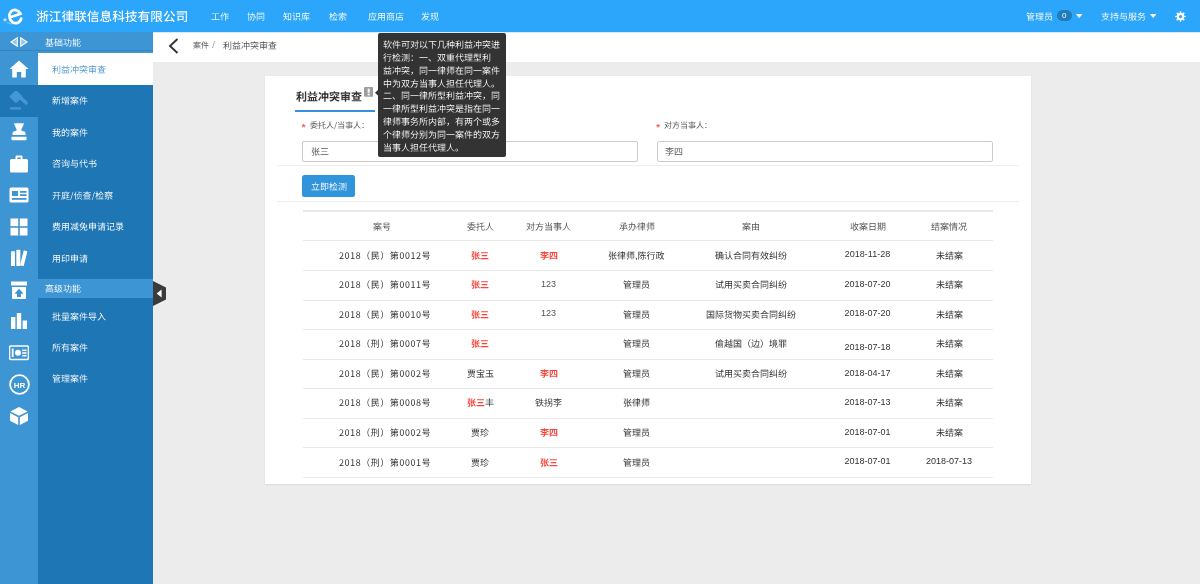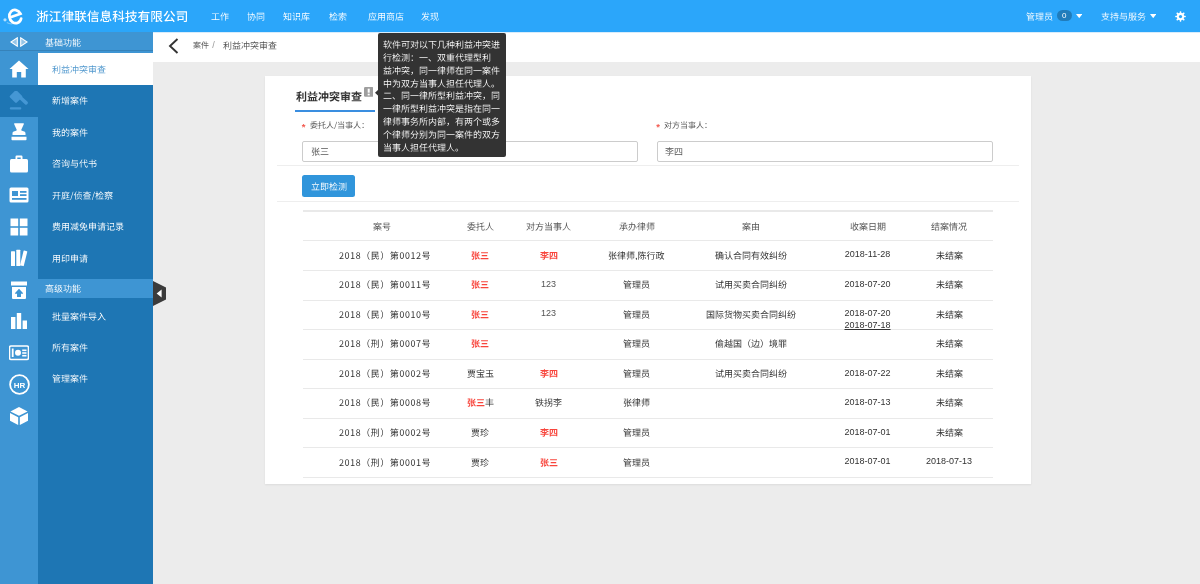--- a/index.html
+++ b/index.html
@@ -723,21 +723,21 @@
 <svg style="position:absolute;left:715.0px;top:339.2px;fill:#333" width="72.0" height="9.0" viewBox="0 0 8000 1000">
     <use href="#g141" x="0"></use>
     <use href="#g142" x="1000"></use>
     <use href="#g135" x="2000"></use>
     <use href="#g113" x="3000"></use>
     <use href="#g143" x="4000"></use>
     <use href="#g115" x="5000"></use>
     <use href="#g144" x="6000"></use>
     <use href="#g145" x="7000"></use>
   </svg>
-<div style="position:absolute;top:319px;font-size:9.0px;color:#333;line-height:13.5px;font-weight:400;white-space:pre;left:867.5px;transform:translateX(-50%);text-decoration:underline;">2018-07-18</div>
+<div style="position:absolute;top:341px;font-size:9.0px;color:#333;line-height:13.5px;font-weight:400;white-space:pre;left:867.5px;transform:translateX(-50%);">2018-07-18</div>
 <svg style="position:absolute;left:935.5px;top:339.2px;fill:#333" width="27.0" height="9.0" viewBox="0 0 3000 1000">
     <use href="#g131" x="0"></use>
     <use href="#g106" x="1000"></use>
     <use href="#g35" x="2000"></use>
   </svg>
 <svg style="position:absolute;left:338.8px;top:368.8px;fill:#333" width="91.6" height="9.0" viewBox="0 0 10173 1000">
     <use href="#g109" x="0"></use>
     <use href="#g110" x="616"></use>
     <use href="#g111" x="1232"></use>
     <use href="#g112" x="1848"></use>
@@ -768,21 +768,21 @@
 <svg style="position:absolute;left:715.0px;top:368.8px;fill:#333" width="72.0" height="9.0" viewBox="0 0 8000 1000">
     <use href="#g132" x="0"></use>
     <use href="#g22" x="1000"></use>
     <use href="#g133" x="2000"></use>
     <use href="#g134" x="3000"></use>
     <use href="#g127" x="4000"></use>
     <use href="#g15" x="5000"></use>
     <use href="#g129" x="6000"></use>
     <use href="#g130" x="7000"></use>
   </svg>
-<div style="position:absolute;top:366.6px;font-size:9.0px;color:#333;line-height:13.5px;font-weight:400;white-space:pre;left:867.5px;transform:translateX(-50%);">2018-07-22</div>
+<div style="position:absolute;top:366.6px;font-size:9.0px;color:#333;line-height:13.5px;font-weight:400;white-space:pre;left:867.5px;transform:translateX(-50%);">2018-04-17</div>
 <svg style="position:absolute;left:935.5px;top:368.8px;fill:#333" width="27.0" height="9.0" viewBox="0 0 3000 1000">
     <use href="#g131" x="0"></use>
     <use href="#g106" x="1000"></use>
     <use href="#g35" x="2000"></use>
   </svg>
 <svg style="position:absolute;left:338.8px;top:398.4px;fill:#333" width="91.6" height="9.0" viewBox="0 0 10173 1000">
     <use href="#g109" x="0"></use>
     <use href="#g110" x="616"></use>
     <use href="#g111" x="1232"></use>
     <use href="#g112" x="1848"></use>

